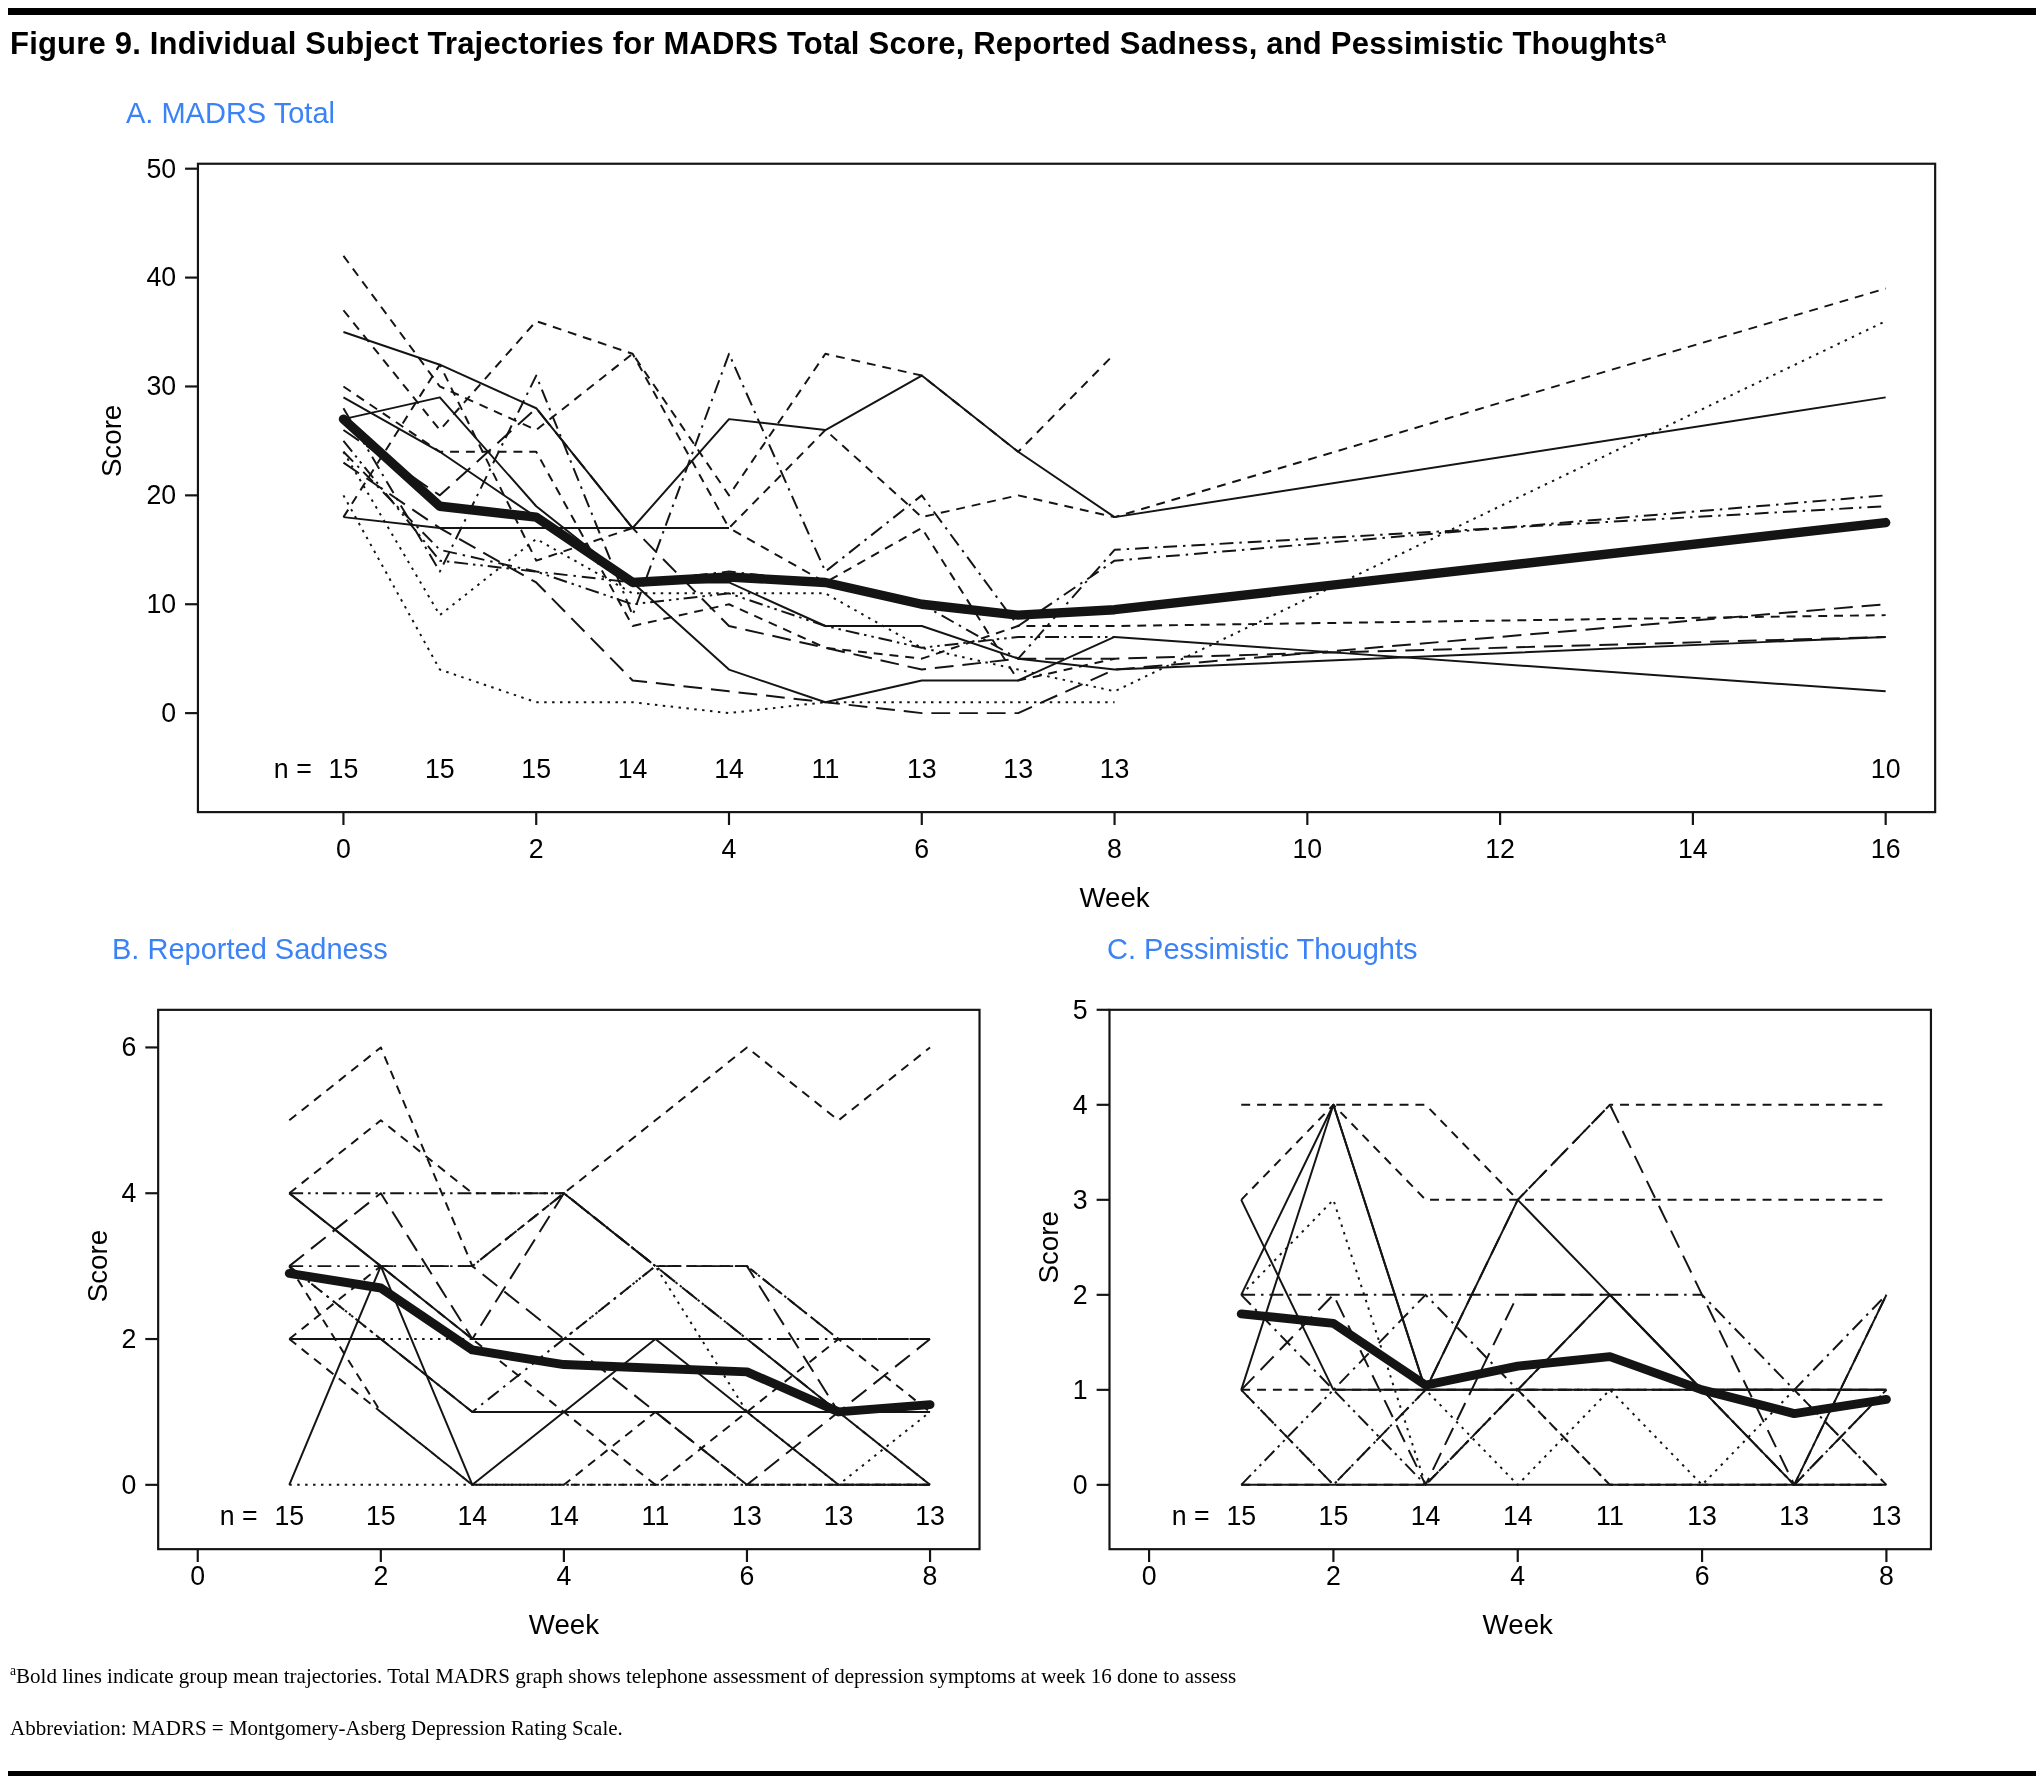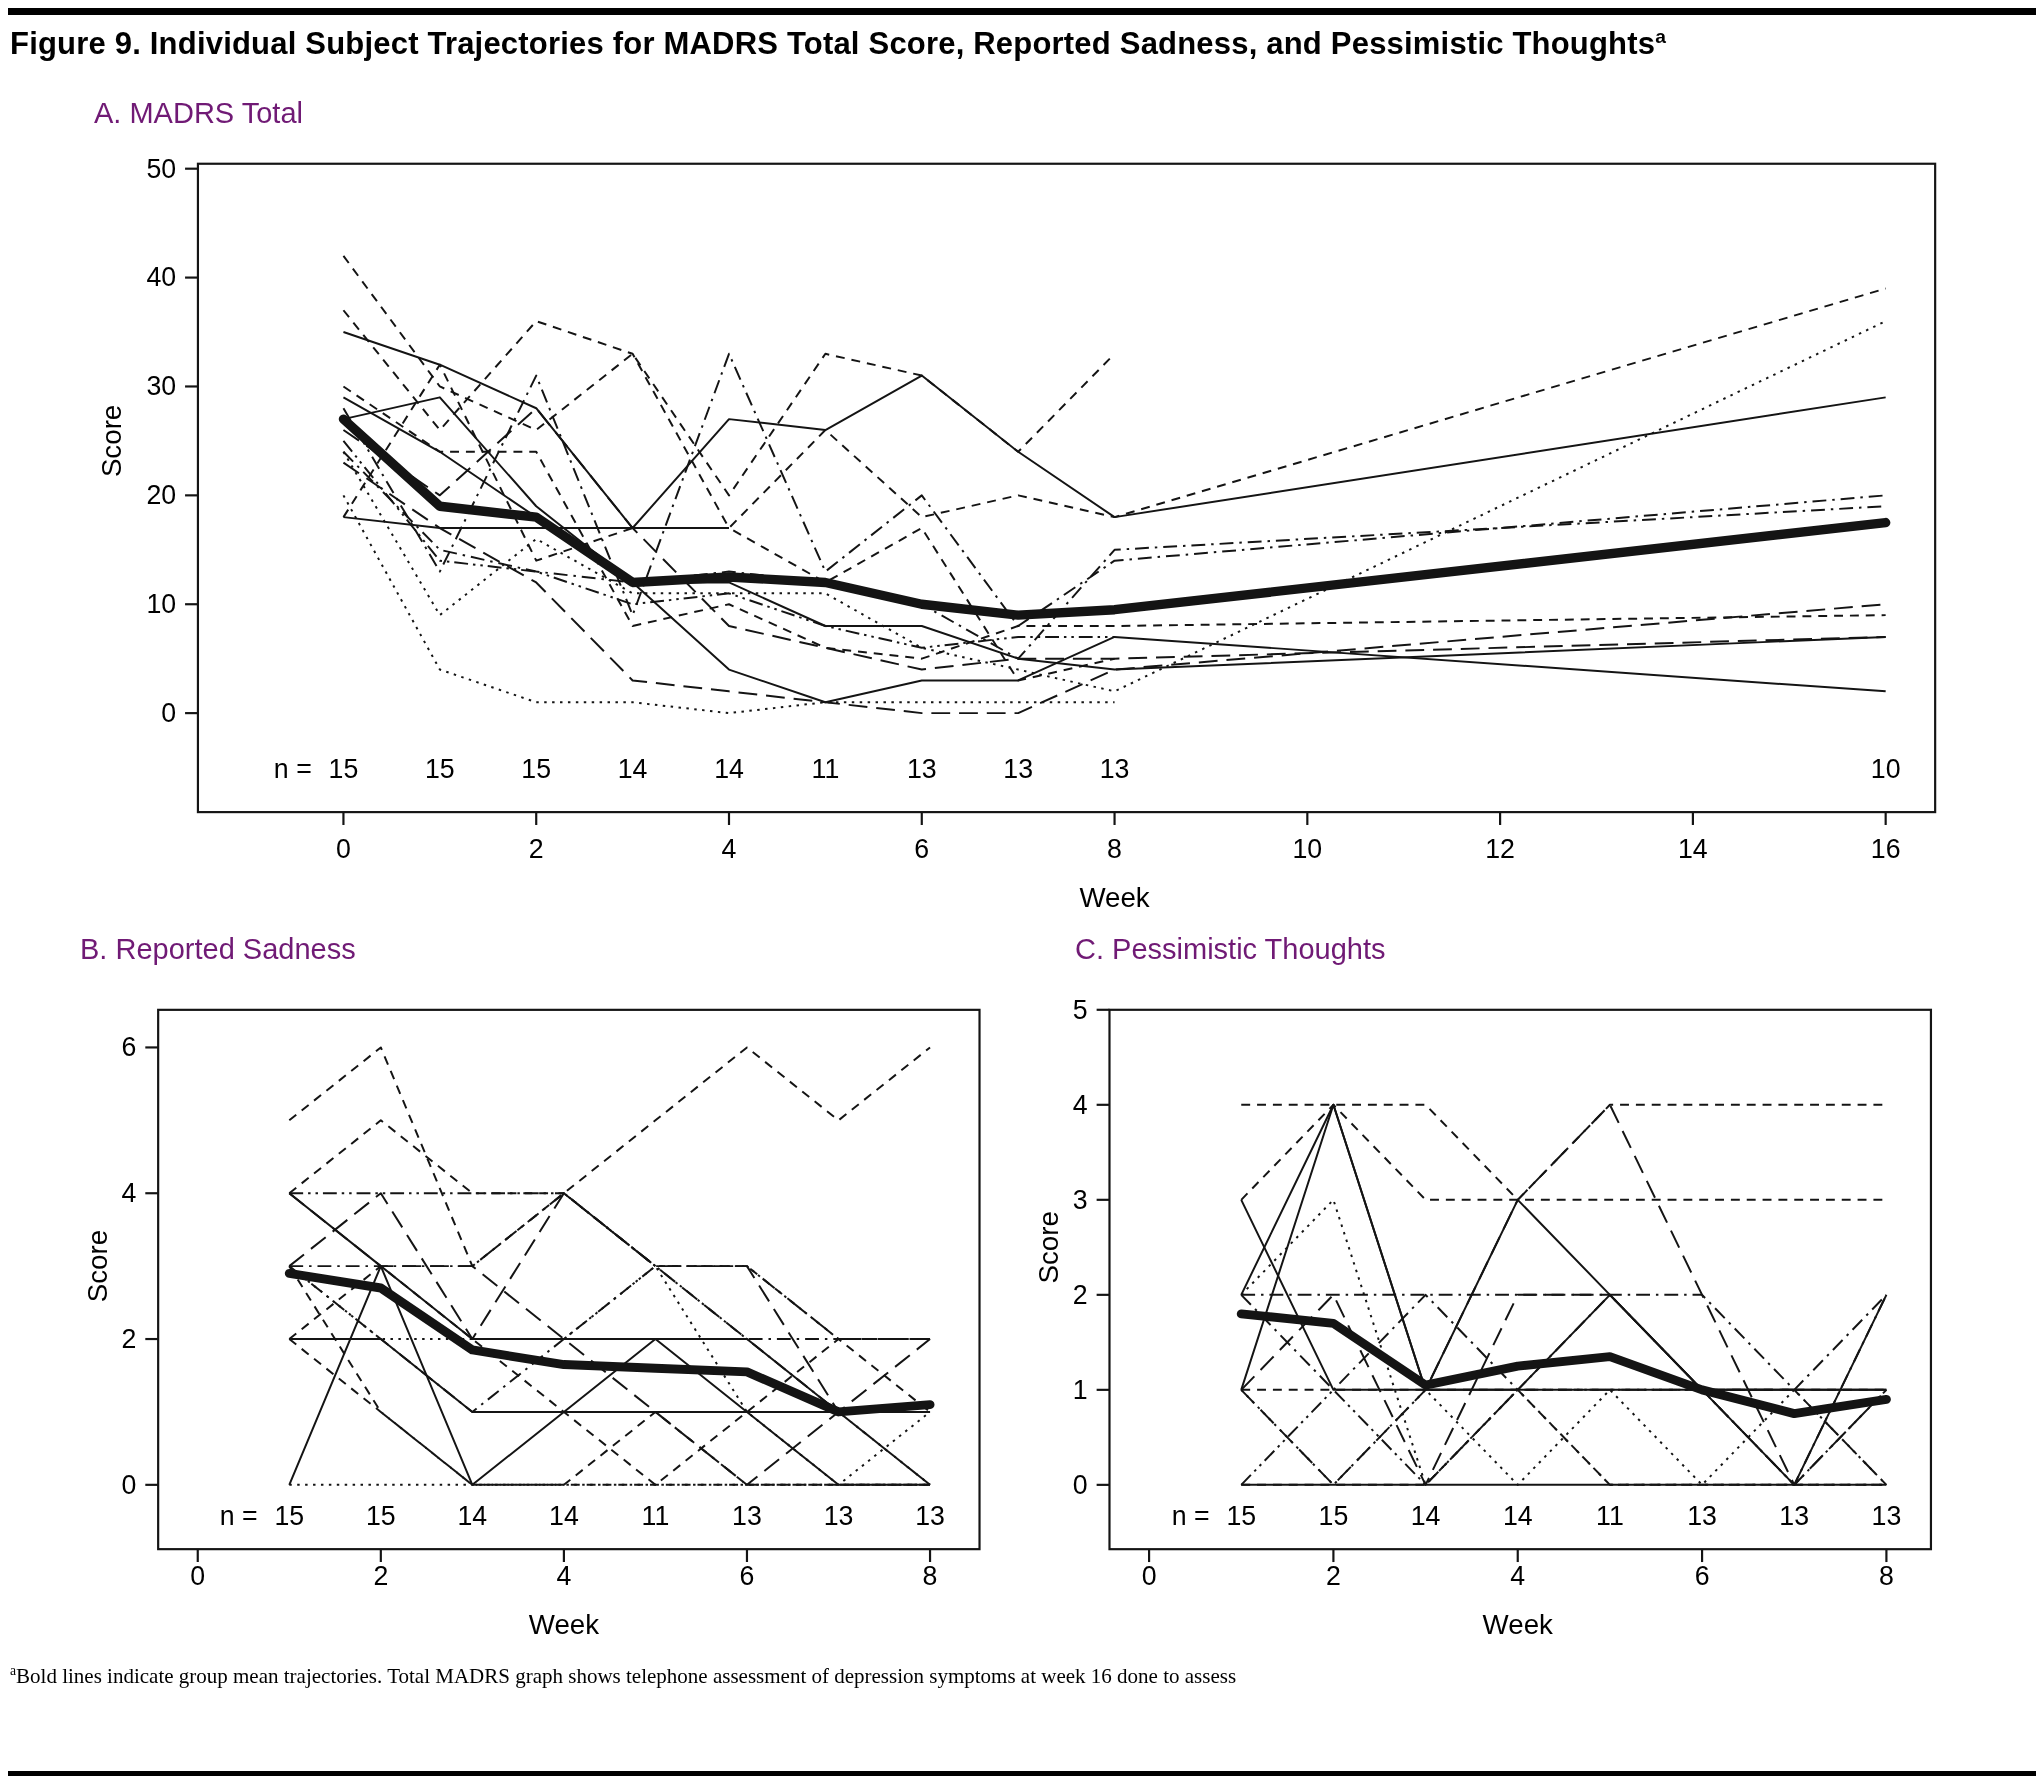--- a/index.html
+++ b/index.html
@@ -10,21 +10,21 @@
     overflow:hidden;
   }
   .rule { position:absolute; left:8px; right:8px; background:#000; }
   .rule.top { top:8px; height:7px; }
   .rule.bottom { top:1771px; height:5px; }
   .fig-title {
     position:absolute; left:10px; top:26px;
     font-size:31px; font-weight:bold; letter-spacing:0.2px;
   }
   .fig-title sup { font-size:0.62em; }
-  .panel-label { position:absolute; font-size:29px; color:#701a75; }
+  .panel-label { position:absolute; font-size:29px; color:#3b82f6;margin-left:32px; }
   #label-a { left:94px; top:97px; }
   #label-b { left:80px; top:933px; }
   #label-c { left:1075px; top:933px; }
   .chart { position:absolute; }
   #chart-a { left:79px; top:139px; width:1886px; height:782px; }
   #chart-b { left:79px;  top:990px; width:950px; height:673px; }
   #chart-c { left:1030px; top:990px; width:926px; height:673px; }
   .footnote {
     position:absolute; left:10px; top:1663px; right:20px;
     font-family:"Liberation Serif", serif; font-size:21px; line-height:1.24;
@@ -206,18 +206,19 @@
         <polyline points="213.125,308 306.25,404 399.375,308 492.5,404 585.625,308 678.75,404 771.875,500 865,308" fill="none" stroke="#141414" stroke-width="2" stroke-linejoin="round" stroke-dasharray="14 6 2.5 6"></polyline>
         <polyline points="213.125,404 306.25,308 399.375,500 492.5,308 585.625,308 678.75,404 771.875,404 865,500" fill="none" stroke="#141414" stroke-width="2" stroke-linejoin="round" stroke-dasharray="19 9"></polyline>
         <polyline points="213.125,500 306.25,500 399.375,500 492.5,404 585.625,500 678.75,500 771.875,500 865,500" fill="none" stroke="#141414" stroke-width="2" stroke-linejoin="round" stroke-dasharray="9 7"></polyline>
         <polyline points="213.125,212 306.25,404 399.375,404 492.5,404 585.625,404 678.75,404 771.875,404 865,404" fill="none" stroke="#141414" stroke-width="2" stroke-linejoin="round"></polyline>
         <polyline points="213.125,327.20000000000005 306.25,336.8 399.375,399.2 492.5,380 585.625,370.4 678.75,404 771.875,428 865,413.6" fill="none" stroke="#141414" stroke-width="9" stroke-linecap="round" stroke-linejoin="round"></polyline>
       </svg></div>
 
   <div class="footnote">
     <sup>a</sup><span>Bold lines indicate group mean trajectories. Total MADRS graph shows telephone assessment of depression symptoms at week 16 done to assess</span><br>
     <br>
+    <span>Abbreviation: MADRS = Montgomery-Asberg Depression Rating Scale.</span>
   </div>
 
   <div class="rule bottom"></div>
 
 </div>
 
 
 </body></html>

